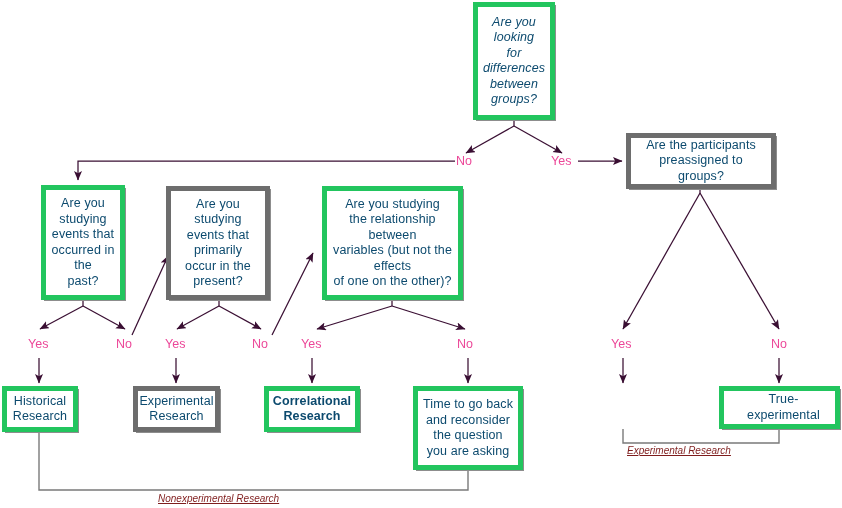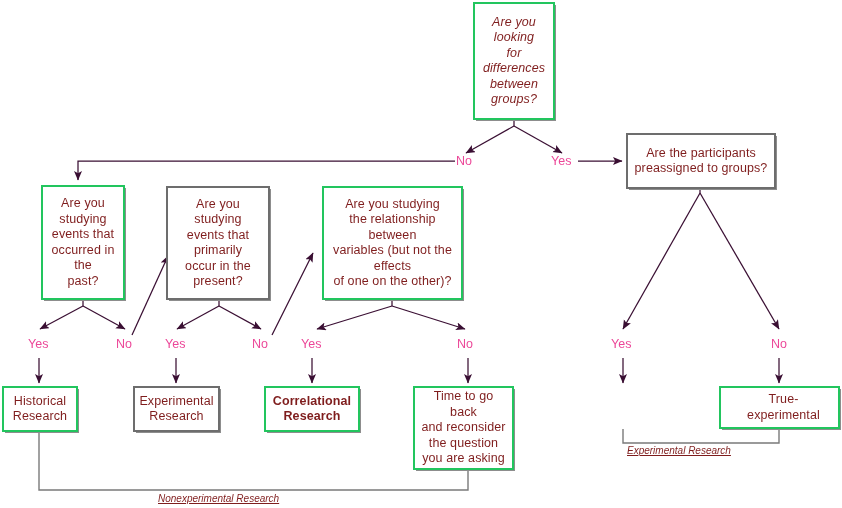--- a/index.html
+++ b/index.html
@@ -22,27 +22,27 @@
     left: 0;
     top: 0;
     width: 842px;
     height: 508px;
     pointer-events: none;
   }
   .node {
     position: absolute;
     box-sizing: border-box;
     background: #ffffff;
-    border: 2px solid #22c55e;
+    border: 5px solid #22c55e;
     box-shadow: 2px 2px 0 -1px #8d8d8d;
     display: flex;
     align-items: center;
     justify-content: center;
     text-align: center;
-    color: #7f1d1d;
+    color: #0c4a6e;
     font-size: 12.5px;
     line-height: 15.5px;
     letter-spacing: 0.1px;
   }
   .node.gray-border {
     border-color: #6d6d6d;
   }
   .node .txt {
     padding: 0 5px;
     white-space: pre-line;
@@ -172,21 +172,21 @@
   <div class="node gray-border" style="left:133px; top:386px; width:87px; height:46px;">
     <span class="txt">Experimental
 Research</span>
   </div>
 
   <div class="node" style="left:264px; top:386px; width:96px; height:46px;font-weight:bold;">
     <span class="txt">Correlational
 Research</span>
   </div>
 
-  <div class="node" style="left:413px; top:386px; width:101px; height:84px;">
+  <div class="node" style="left:413px; top:386px; width:110px; height:84px;">
     <span class="txt">Time to go back
 and reconsider
 the question
 you are asking</span>
   </div>
 
 
   <div class="node" style="left:719px; top:386px; width:121px; height:43px;padding-left:8px;">
     <span class="txt">True-experimental</span>
   </div>

